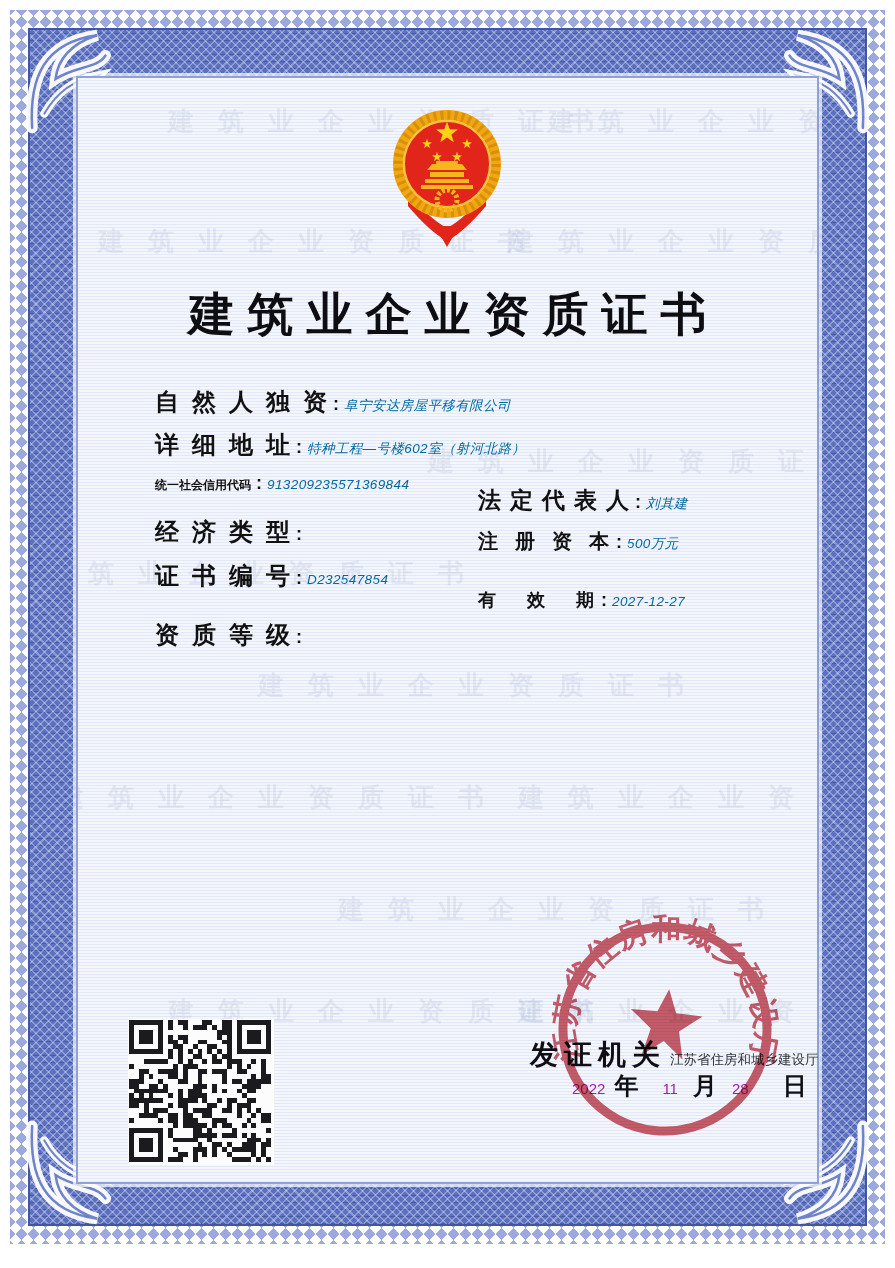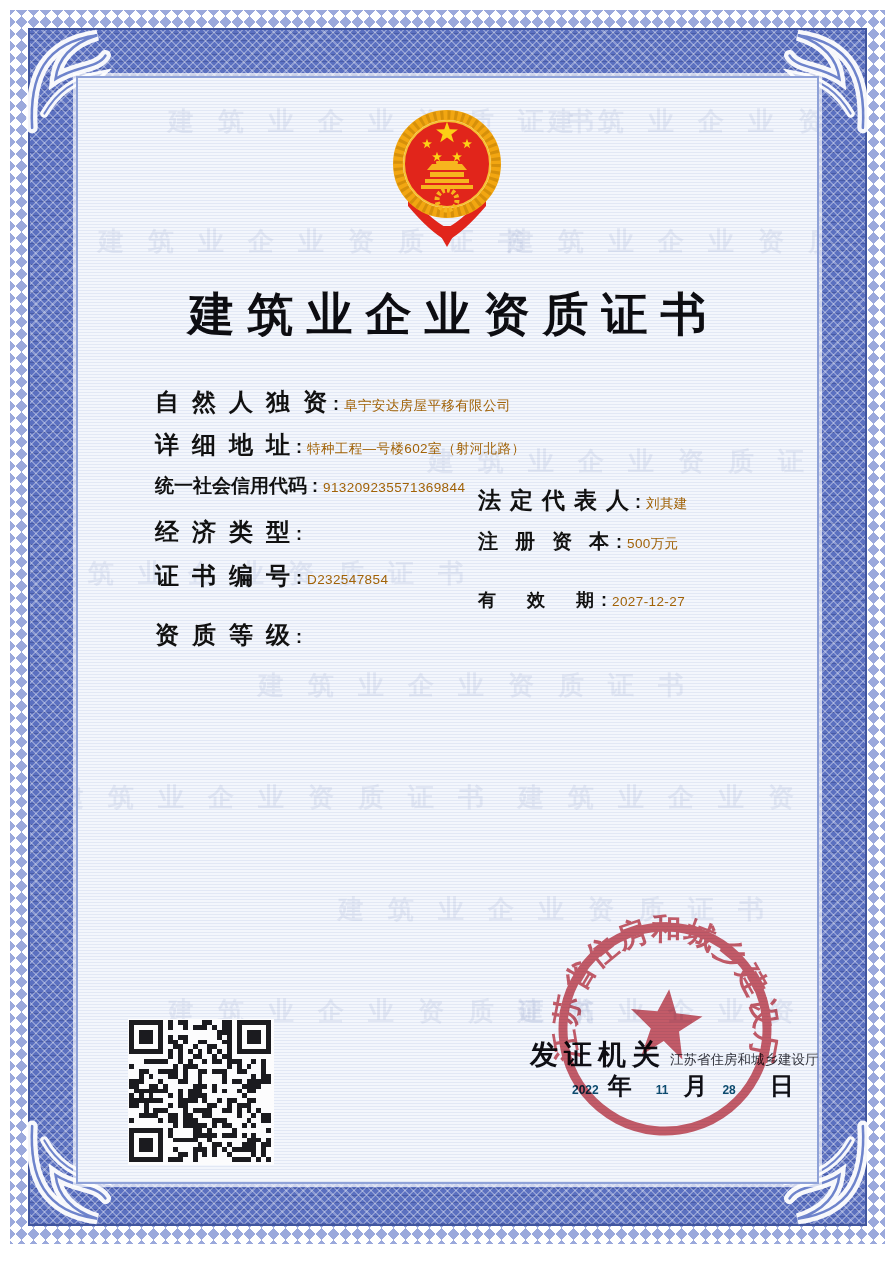--- a/index.html
+++ b/index.html
@@ -50,35 +50,35 @@
   .emblem{position:absolute;left:390px;top:104px;width:115px;height:145px;}
   
   .title{
     position:absolute;top:284px;left:0;right:0;text-align:center;
     font-size:46px;font-weight:700;letter-spacing:13px;text-indent:13px;color:#0d0d12;
   }
   
   .row{position:absolute;left:155px;width:680px;display:flex;align-items:baseline;}
   .g2{position:absolute;left:323px;top:12px;display:flex;align-items:baseline;}
   .lab{font-weight:700;color:#111;white-space:nowrap;font-size:24px;letter-spacing:13px;margin-right:-9px;}
-  .lab.l8{font-size:19px;letter-spacing:0;margin-right:3px;}
+  .lab.l8{font-size:12px;letter-spacing:0;margin-right:3px;}
   .lab.r5{font-size:23px;letter-spacing:9px;margin-right:-5px;}
   .lab.r4{font-size:20px;letter-spacing:17px;margin-right:-12px;}
   .lab.r3{font-size:18px;letter-spacing:31px;margin-right:-26px;margin-top:16px;}
   .col{font-weight:700;font-size:18px;margin:0 5px 0 2px;color:#111;}
-  .val{font-size:13.5px;color:#a16207;letter-spacing:.4px;line-height:1.45;}
+  .val{font-size:13.5px;color:#0369a1;letter-spacing:.4px;line-height:1.45;font-style:italic;}
   .val.wrap{display:inline-block;width:158px;white-space:normal;}
   
   .qr{position:absolute;left:128px;top:1019px;width:144px;height:144px;background:#fcfcfd;padding:1px;}
   .qr svg{display:block;width:142px;height:142px;shape-rendering:crispEdges;}
   .issuer-row{position:absolute;left:530px;top:1036px;display:flex;align-items:baseline;}
   .issuer-lab{font-weight:700;font-size:28px;letter-spacing:6px;margin-right:4px;color:#0e0e14;white-space:nowrap;}
   .issuer-val{font-size:13.5px;color:#32333c;white-space:nowrap;}
   .date-row{position:absolute;left:572px;top:1070px;display:flex;align-items:baseline;color:#0e0e14;}
-  .dnum{font-size:12px;color:#0c4a6e;font-weight:bold;}
+  .dnum{font-size:15px;color:#a21caf;}
   .dunit{font-size:24px;font-weight:700;}
   .m1{margin-left:9px;} .m2{margin-left:24px;} .m3{margin-left:15px;} .m4{margin-left:15px;} .m5{margin-left:34px;}
   
   .seal{
     position:absolute;left:551px;top:915px;width:228px;height:228px;
     opacity:.82;mix-blend-mode:multiply;transform:rotate(6deg);
   }
 </style>
 </head>
 <body>

